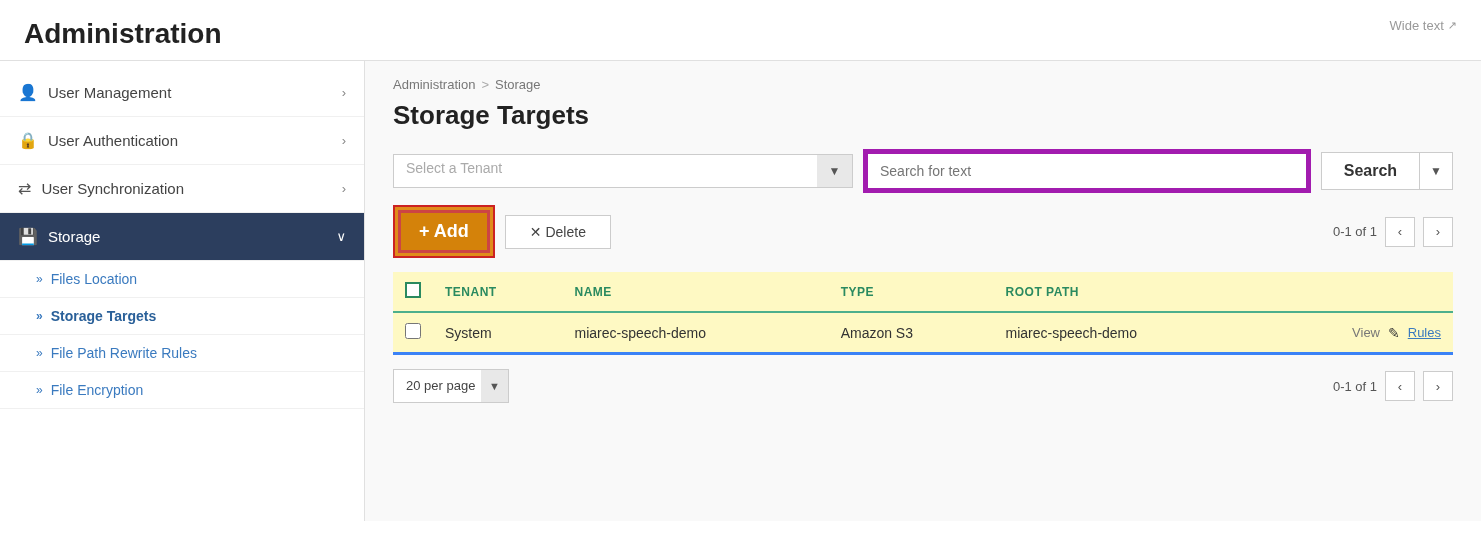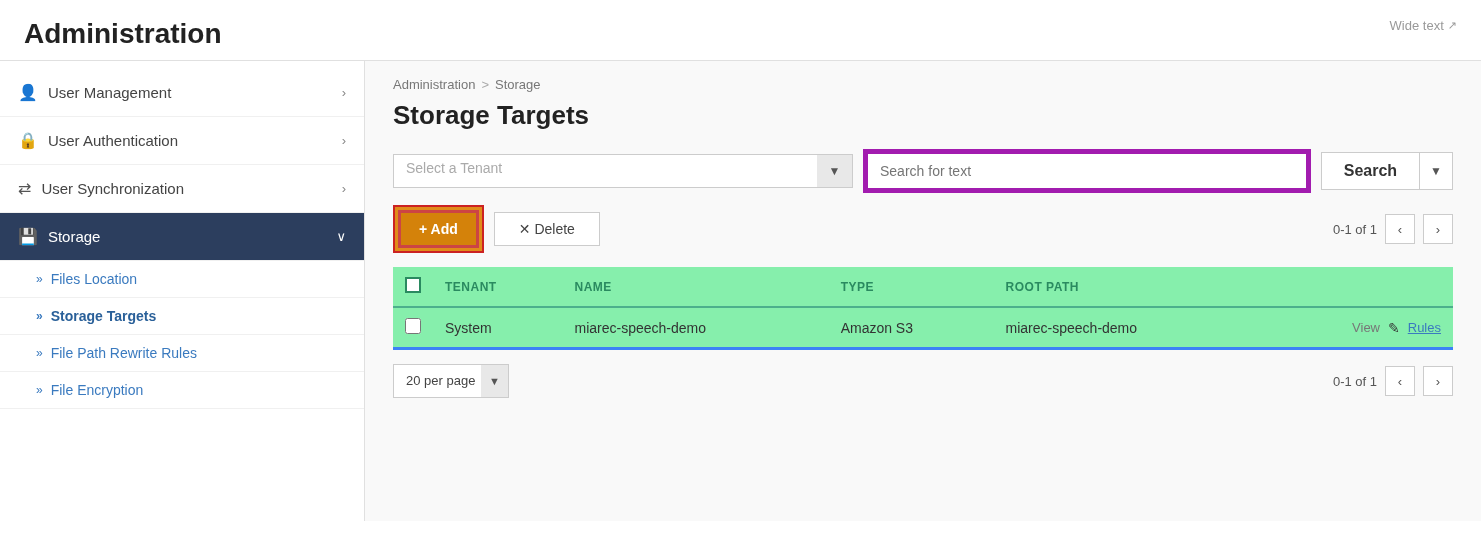--- a/index.html
+++ b/index.html
@@ -212,21 +212,21 @@
       margin-bottom: 14px;
     }
     .add-btn {
       display: flex;
       align-items: center;
       gap: 6px;
       padding: 8px 18px;
       background: #d4820a;
       color: #fff;
       border: 3px solid #c44;
-      font-size: 14px;
+      font-size: 18px;
       font-weight: 600;
       cursor: pointer;
       outline: 3px solid #e08c1a;
       box-shadow: 0 0 0 3px #e8a030;
     }
 
     
     .add-btn-wrapper {
       border: 2px solid #cc2222;
       padding: 3px;
@@ -265,21 +265,21 @@
       justify-content: center;
       font-size: 13px;
       color: #555;
     }
     .pagination-btn:disabled { color: #ccc; cursor: default; }
 
     
     .data-table {
       width: 100%;
       border-collapse: collapse;
-      background: #86efac;
+      background: #fef9c3;
       margin-bottom: 14px;
     }
     .data-table thead tr {
       border-bottom: 2px solid #4caf8c;
     }
     .data-table thead th {
       padding: 10px 12px;
       text-align: left;
       font-size: 12px;
       font-weight: 700;

